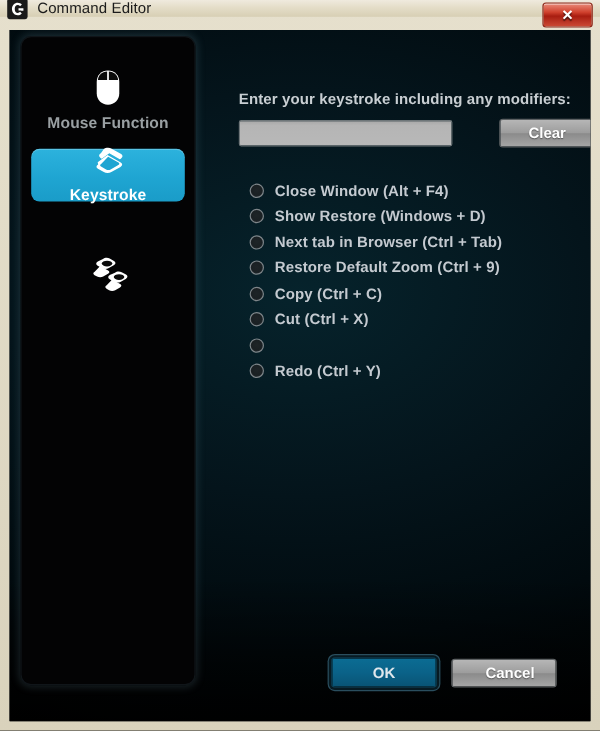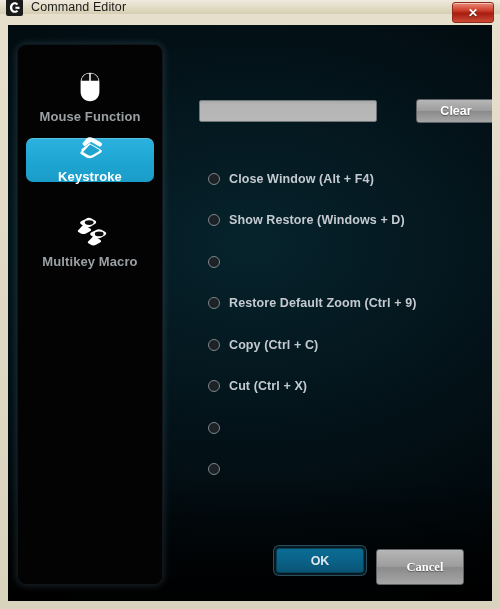--- a/index.html
+++ b/index.html
@@ -92,21 +92,21 @@
     left: 0; right: 0; bottom: 0;
     height: 120px;
     background: linear-gradient(180deg, rgba(0,0,0,0) 0%, rgba(0,0,0,.85) 100%);
     pointer-events: none;
   }
 
   
   .sidebar {
     position: absolute;
     left: 9px;
-    top: 19px;
+    top: 5px;
     width: 146px;
     height: 541px;
     background: #030304;
     border-radius: 9px;
     box-shadow: 0 0 7px 1px rgba(120,160,175,.22), inset 0 0 0 1px rgba(90,120,135,.16);
     z-index: 3;
   }
   .side-item {
     position: absolute;
     left: 9px;
@@ -202,21 +202,20 @@
     left: 20px;
     top: 123px;
     width: 270px;
   }
   .radio-row {
     display: flex;
     align-items: center;
     height: 21.5px;
     cursor: pointer;
     user-select: none;
-    margin-top: 20px;
   }
   .radio-mark {
     width: 12px;
     height: 12px;
     border-radius: 50%;
     background: radial-gradient(circle at 50% 45%, #1e2427 0%, #1a2023 55%, #2a3034 100%);
     border: 1.5px solid #7e8589;
     box-sizing: border-box;
     flex: 0 0 auto;
   }
@@ -246,27 +245,27 @@
     font-size: 12.5px;
     font-weight: bold;
     cursor: pointer;
     z-index: 5;
   }
   .btn-cancel {
     position: absolute;
     left: 376px;
     top: 549px;
     width: 88px;
-    height: 36px;
+    height: 24px;
     border-radius: 3px;
     background: linear-gradient(180deg, #b6b6b6 0%, #9d9d9d 48%, #8b8b8b 52%, #a6a6a6 100%);
     border: 1px solid #5d6163;
     box-sizing: border-box;
     color: #ffffff;
-    font-family: Liberation Serif, serif;
+    font-family: Liberation Sans, sans-serif;
     font-size: 12.5px;
     font-weight: bold;
     text-shadow: 0 1px 1px rgba(0,0,0,.45);
     cursor: pointer;
     z-index: 5;
     padding-left: 16px;
   }
 </style>
 </head>
 <body>
@@ -319,60 +318,62 @@
               <path d="M6.5 6.6l6.6 3.8c1.4.8 1.4 2-.1 2.8l-4 2.3c-1.4.8-3.7.8-5.1 0l-2.1-1.2c-1.4-.8-1.4-2 .1-2.8l4.6-4.9z" transform="translate(4,1)"></path>
               <path d="M22.8 13.2c1.4-1.2 3.9-1.4 5.6-.4l3.6 2c1.7 1 1.6 2.6-.2 3.6l-4.1 2.3c-1.7 1-4.3 1-5.9 0l-3.4-2c-1.7-1-1.6-2.5.1-3.5l4.3-2z"></path>
               <path d="M16.5 17.9l6.6 3.8c1.4.8 1.4 2-.1 2.8l-4 2.3c-1.4.8-3.7.8-5.1 0l-2.1-1.2c-1.4-.8-1.4-2 .1-2.8l4.6-4.9z" transform="translate(4,1)"></path>
             </g>
             <g fill="#0b0b0b">
               <ellipse cx="16.2" cy="5.6" rx="4.4" ry="2.4"></ellipse>
               <ellipse cx="26.2" cy="16.9" rx="4.4" ry="2.4"></ellipse>
             </g>
           </svg>
         </div>
-        <div class="lbl">Multikey Macro</div>
       </div>
     </div>
 
     <div class="main">
 
+      <div class="prompt">Enter your keystroke including any modifiers:</div>
 
       <input class="keystroke-input" type="text" placeholder="" style="">
 
       <button class="btn-clear">Clear</button>
 
       <div class="radio-list">
         <div class="radio-row">
           <span class="radio-mark"></span>
           <span class="radio-label">Close Window (Alt + F4)</span>
         </div>
         <div class="radio-row">
           <span class="radio-mark"></span>
           <span class="radio-label">Show Restore (Windows + D)</span>
         </div>
         <div class="radio-row">
           <span class="radio-mark"></span>
+          <span class="radio-label">Next tab in Browser (Ctrl + Tab)</span>
         </div>
         <div class="radio-row">
           <span class="radio-mark"></span>
           <span class="radio-label">Restore Default Zoom (Ctrl + 9)</span>
         </div>
         <div class="radio-row">
           <span class="radio-mark"></span>
           <span class="radio-label">Copy (Ctrl + C)</span>
         </div>
         <div class="radio-row">
           <span class="radio-mark"></span>
           <span class="radio-label">Cut (Ctrl + X)</span>
         </div>
         <div class="radio-row">
           <span class="radio-mark"></span>
         </div>
         <div class="radio-row">
           <span class="radio-mark"></span>
+          <span class="radio-label">Redo (Ctrl + Y)</span>
         </div>
       </div>
     </div>
   </div>
 
   <button class="btn-ok">OK</button>
   <button class="btn-cancel">Cancel</button>
 
 </div>
 

